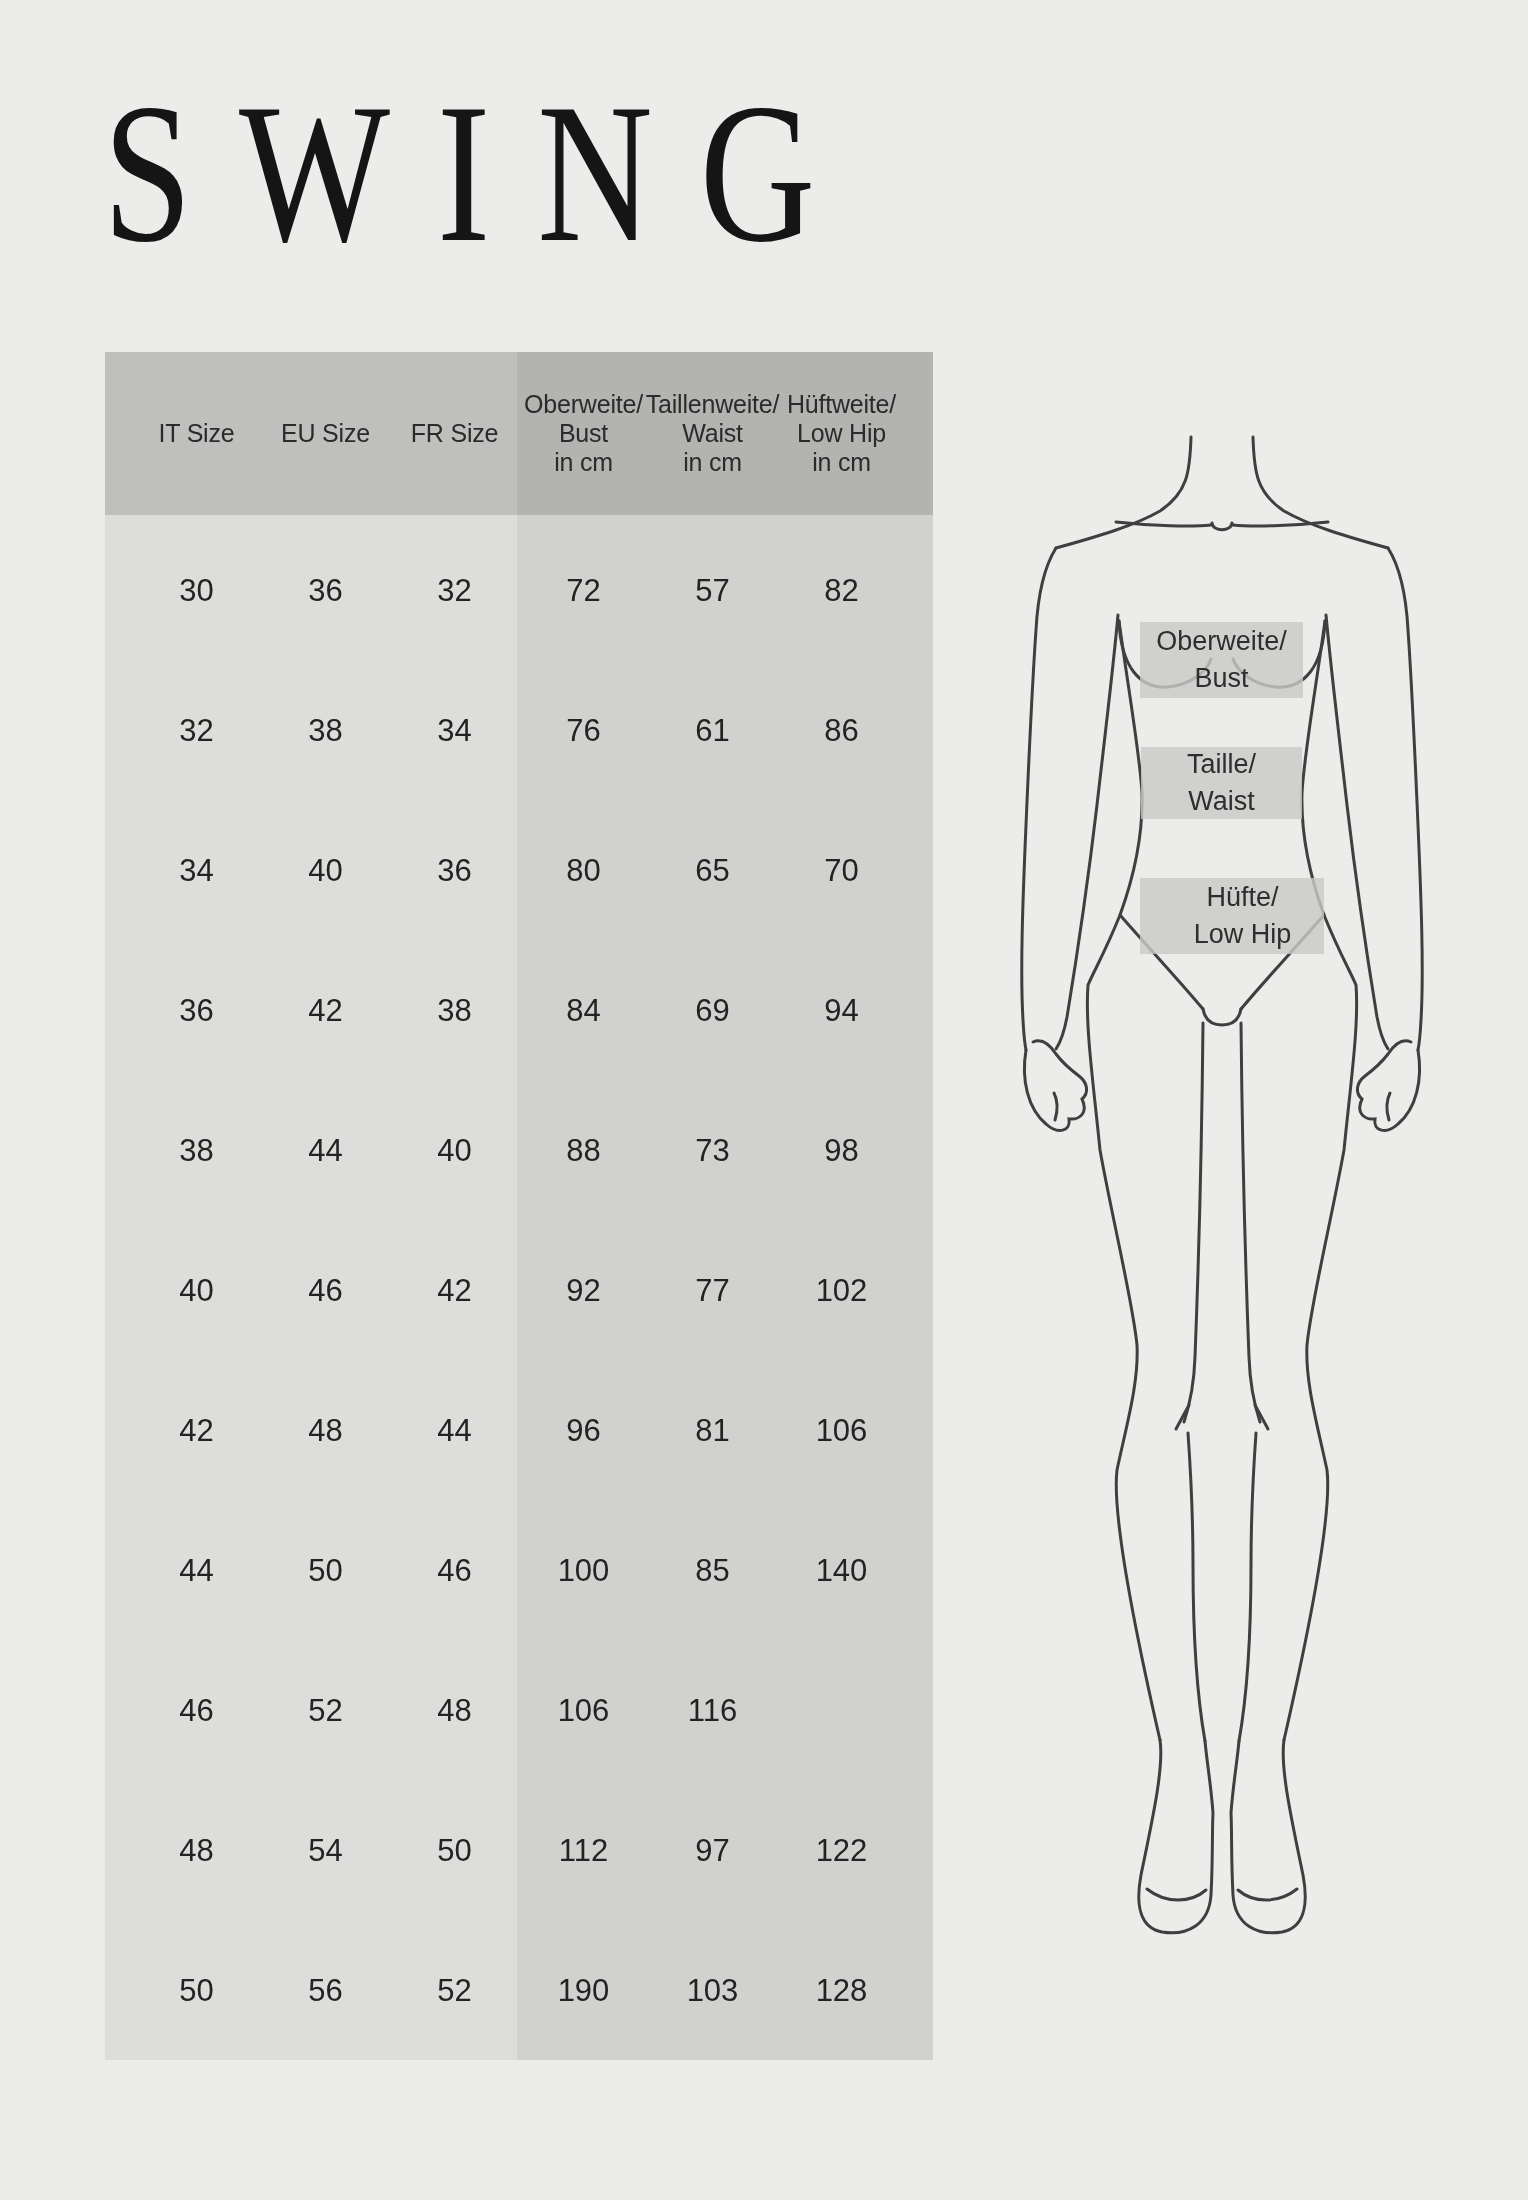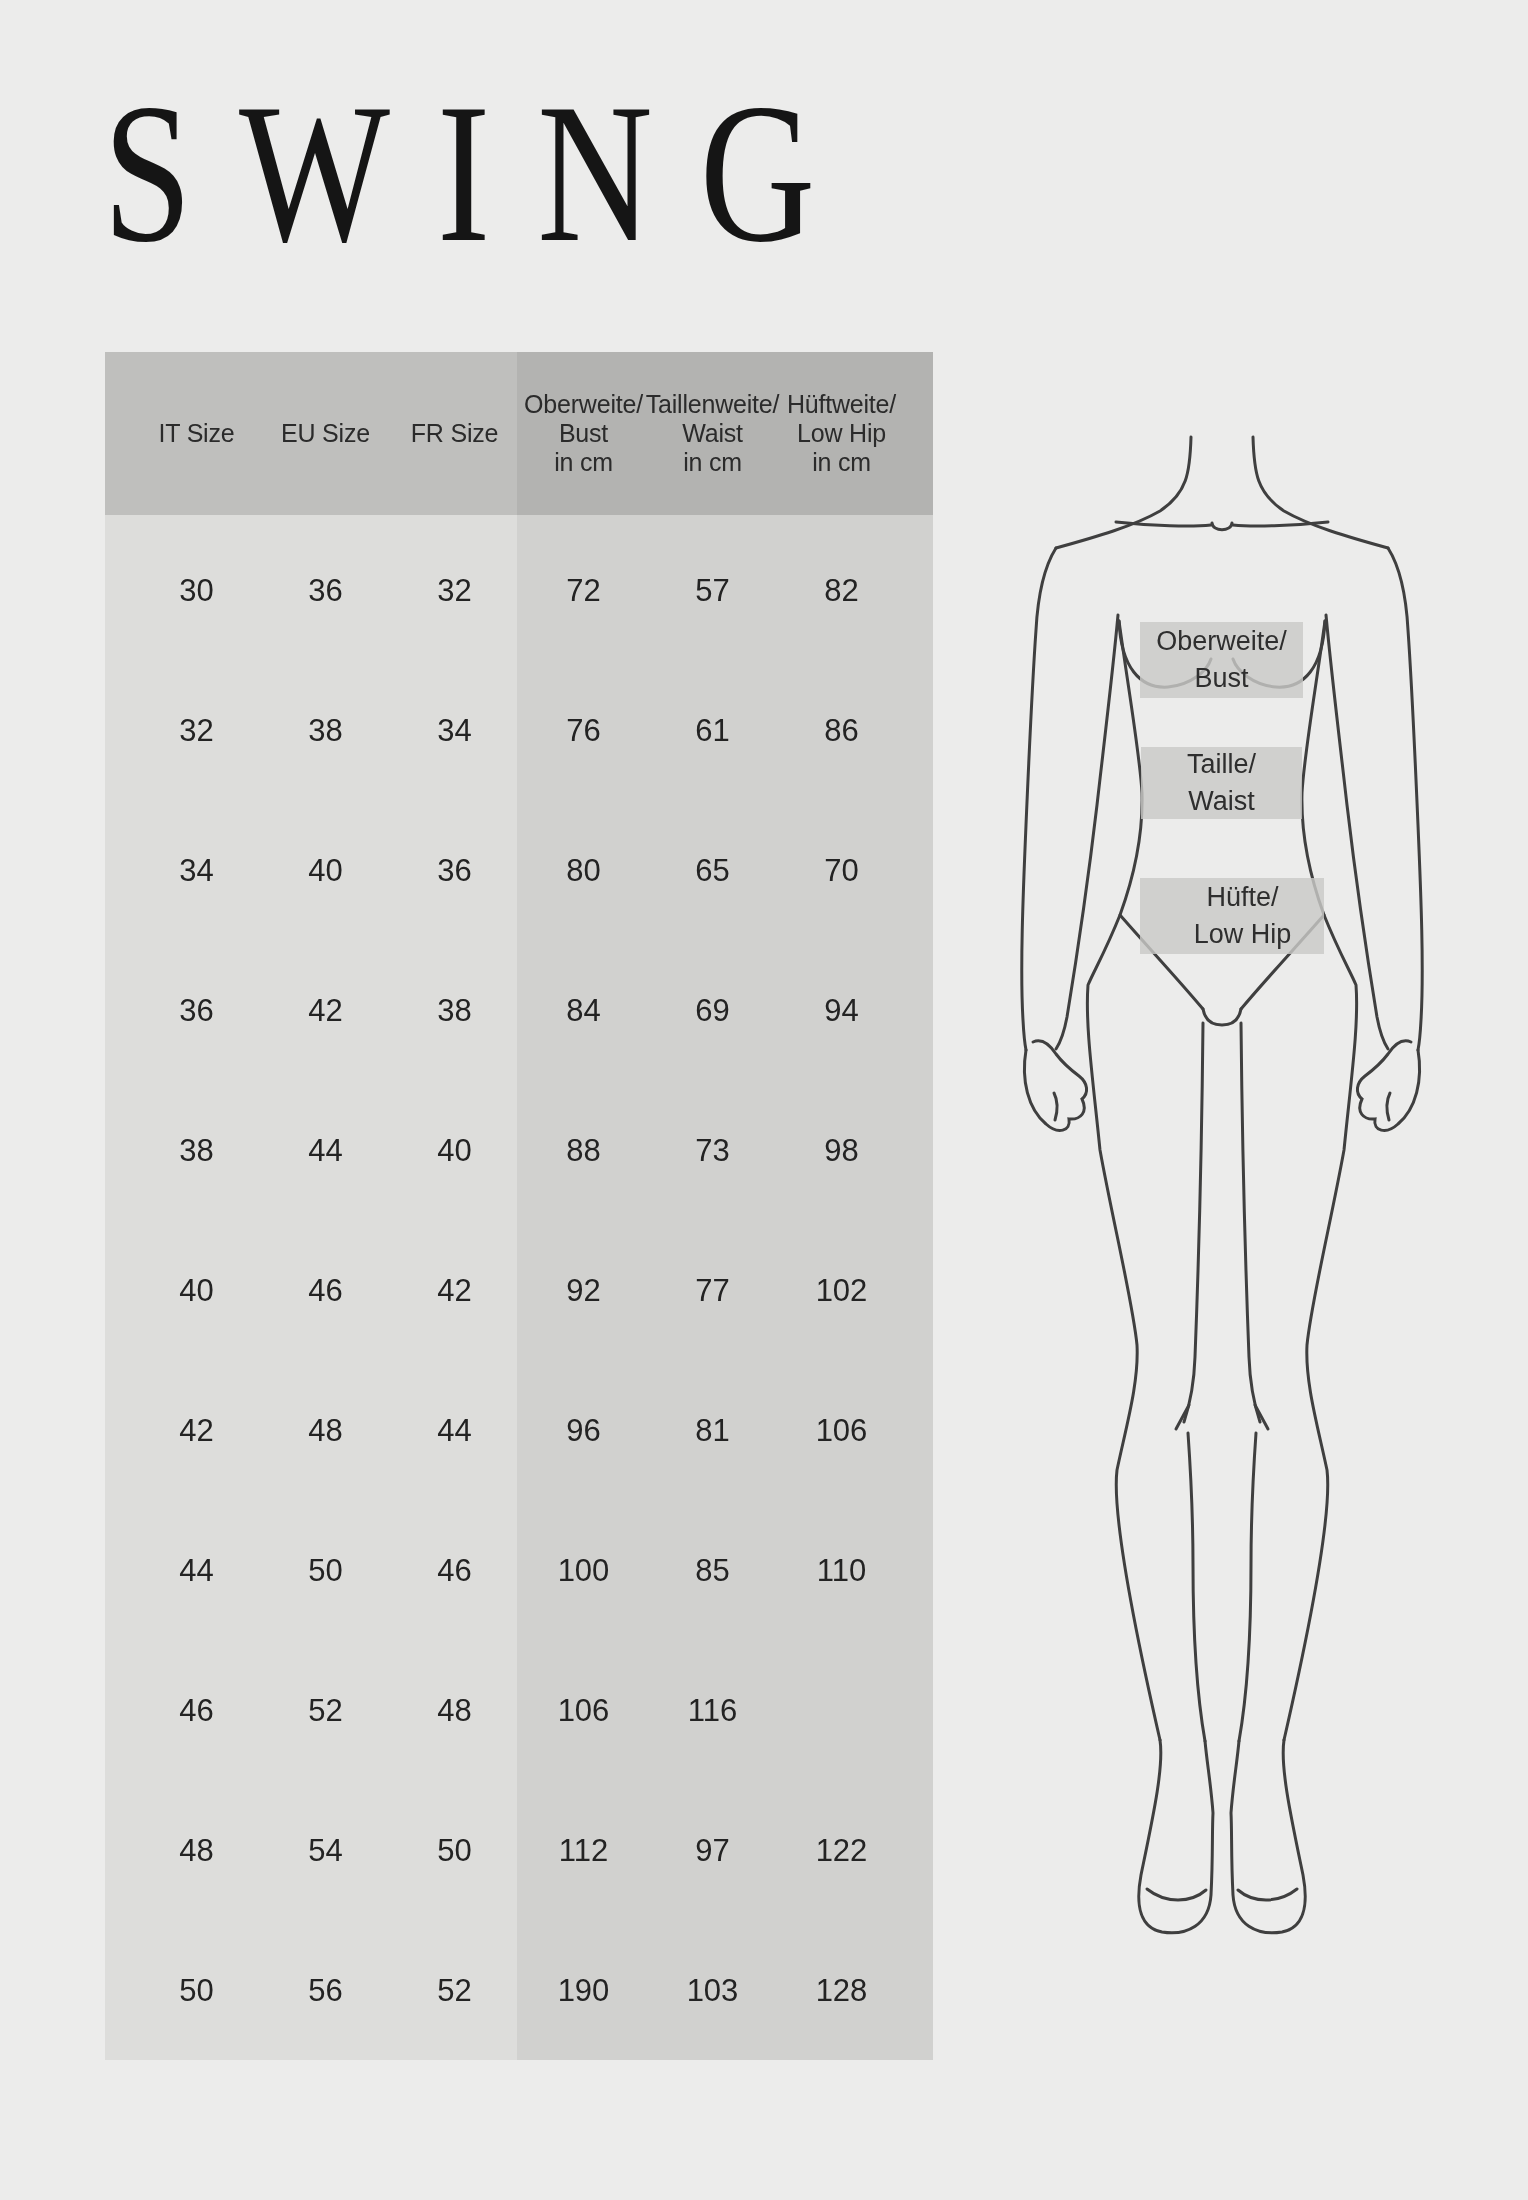--- a/index.html
+++ b/index.html
@@ -147,21 +147,21 @@
         <div class="tcell">96</div>
         <div class="tcell">81</div>
         <div class="tcell">106</div>
       </div>
       <div class="trow">
         <div class="tcell">44</div>
         <div class="tcell">50</div>
         <div class="tcell">46</div>
         <div class="tcell">100</div>
         <div class="tcell">85</div>
-        <div class="tcell">110</div>
+        <div class="tcell">140</div>
       </div>
       <div class="trow">
         <div class="tcell">46</div>
         <div class="tcell">52</div>
         <div class="tcell">48</div>
         <div class="tcell">106</div>
         <div class="tcell">116</div>
       </div>
       <div class="trow">
         <div class="tcell">48</div>

